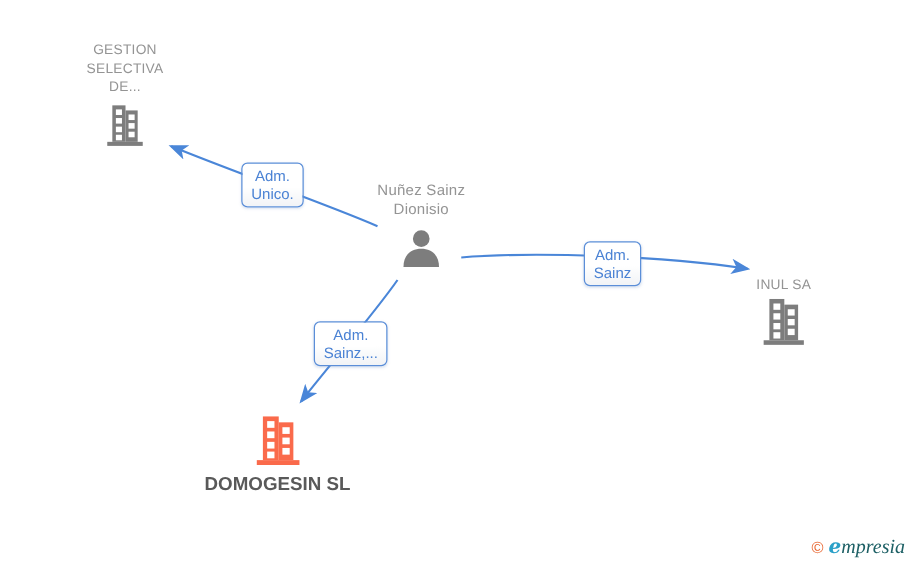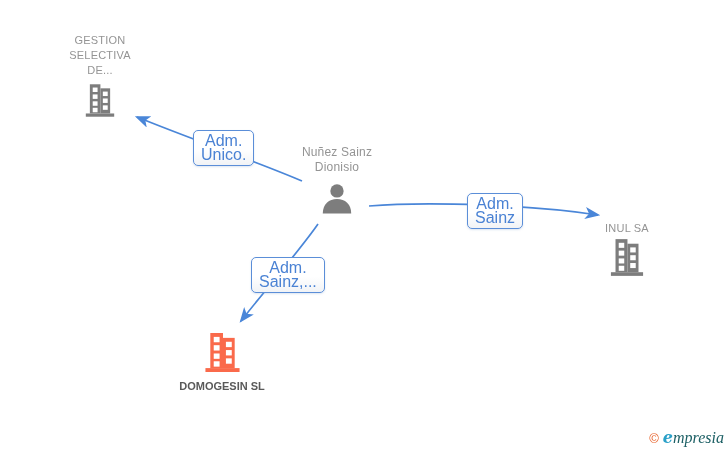--- a/index.html
+++ b/index.html
@@ -13,29 +13,29 @@
 
   .node{position:absolute;width:140px;display:flex;flex-direction:column;align-items:center;cursor:pointer;}
   .node .lbl{
     font-size:11px;line-height:15px;color:var(--label-gray);text-align:center;letter-spacing:.2px;
   }
   .node.person .lbl{font-size:12px;}
   .node .icon{margin-top:6px;color:var(--node-gray);}
   .node.person .icon{margin-top:8px;}
   .node.highlight .icon{color:var(--highlight-orange);margin-top:0;}
   .node.highlight .lbl{
-    font-weight:bold;font-size:11px;color:var(--highlight-label);margin-top:3px;letter-spacing:0;
+    font-weight:bold;font-size:15px;color:var(--highlight-label);margin-top:3px;letter-spacing:0;
   }
   .node.inul .icon{margin-top:3px;}
 
   .edge-label{
     position:absolute;z-index:3;
     border:1.5px solid var(--box-border);border-radius:5px;
     background:linear-gradient(180deg,#ffffff 55%,#f1f3f6 100%);
-    color:var(--box-text);font-size:16px;line-height:14px;
+    color:var(--box-text);font-size:12px;line-height:14px;
     padding:3px 7px;text-align:center;cursor:pointer;
     box-shadow:0 1px 2px rgba(120,150,200,.25);
   }
 
   .watermark{
     position:absolute;right:4px;bottom:3px;display:flex;align-items:baseline;gap:4px;
     font-style:italic;
   }
   .watermark .copy{color:var(--logo-copyright);font-size:13px;font-style:normal;}
   .watermark .brand{font-family:"DejaVu Serif",serif;font-size:16px;}

